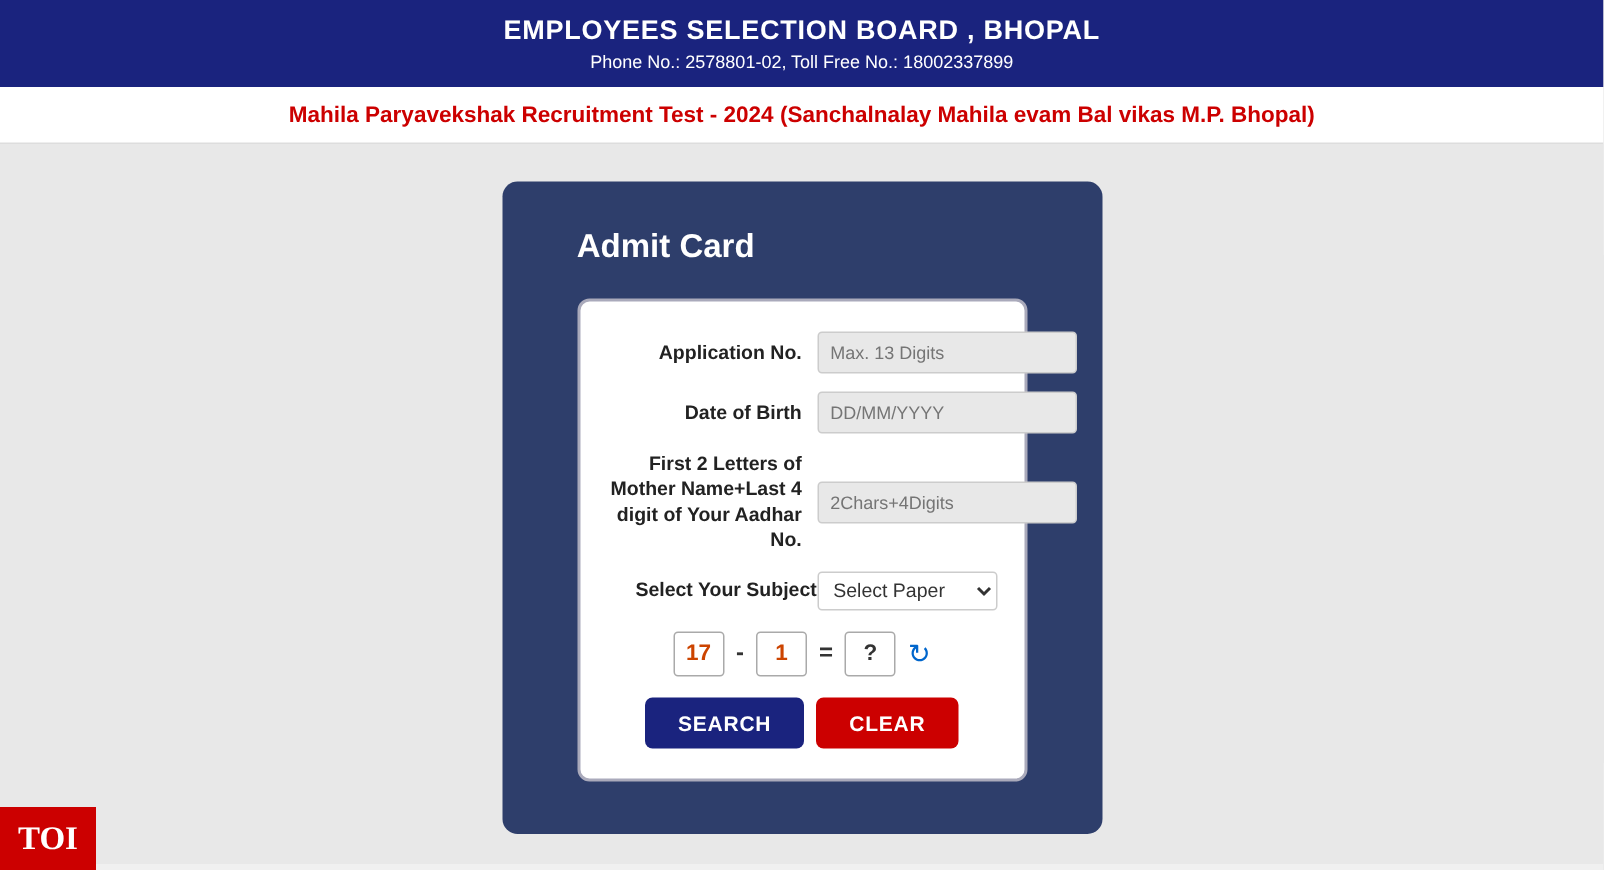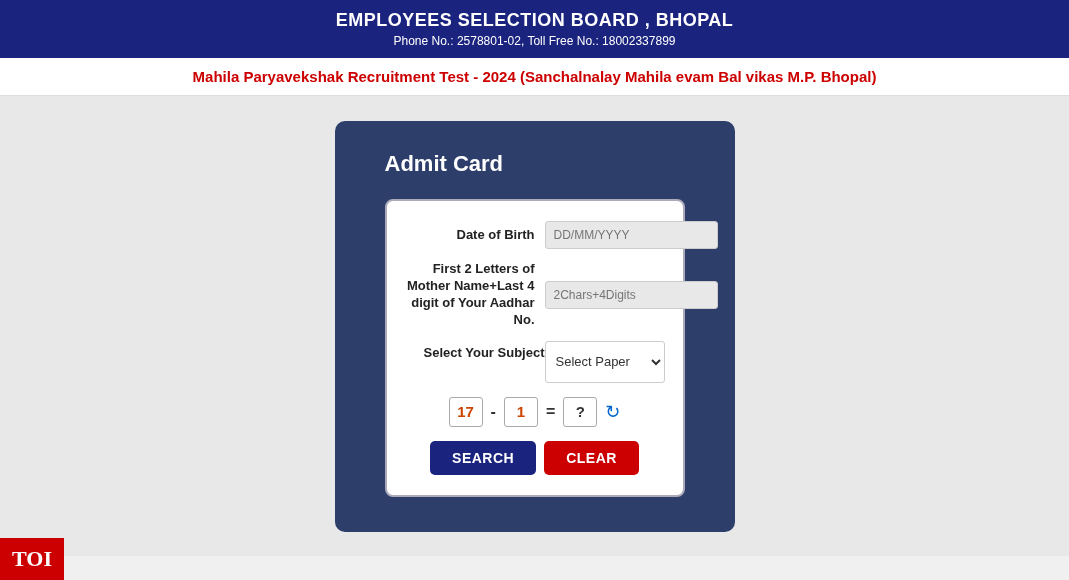--- a/index.html
+++ b/index.html
@@ -100,21 +100,21 @@
       border-radius: 3px;
       background: #e8e8e8;
       padding: 0 8px;
       font-size: 12px;
       color: #888;
       outline: none;
     }
 
     .form-select {
       flex: 1;
-      height: 42px;
+      height: 26px;
       border: 1px solid #ccc;
       border-radius: 3px;
       background: white;
       padding: 0 6px;
       font-size: 13px;
       color: #333;
       outline: none;
     }
 
     
@@ -238,20 +238,24 @@
 <div class="subtitle-bar">
   <div class="subtitle-text">Mahila Paryavekshak Recruitment Test - 2024 (Sanchalnalay Mahila evam Bal vikas M.P. Bhopal)</div>
 </div>
 
 <div class="main-content">
   <div class="card">
     <div class="card-title">Admit Card</div>
 
     <div class="form-box">
 
+      <div class="form-row">
+        <div class="form-label">Application No.</div>
+        <input class="form-input" type="text" placeholder="Max. 13 Digits" style="">
+      </div>
 
       <div class="form-row">
         <div class="form-label">Date of Birth</div>
         <input class="form-input" type="text" placeholder="DD/MM/YYYY" style="">
       </div>
 
       <div class="form-row">
         <div class="form-label">First 2 Letters of Mother Name+Last 4 digit of Your Aadhar No.</div>
         <input class="form-input" type="text" placeholder="2Chars+4Digits" style="">
       </div>

